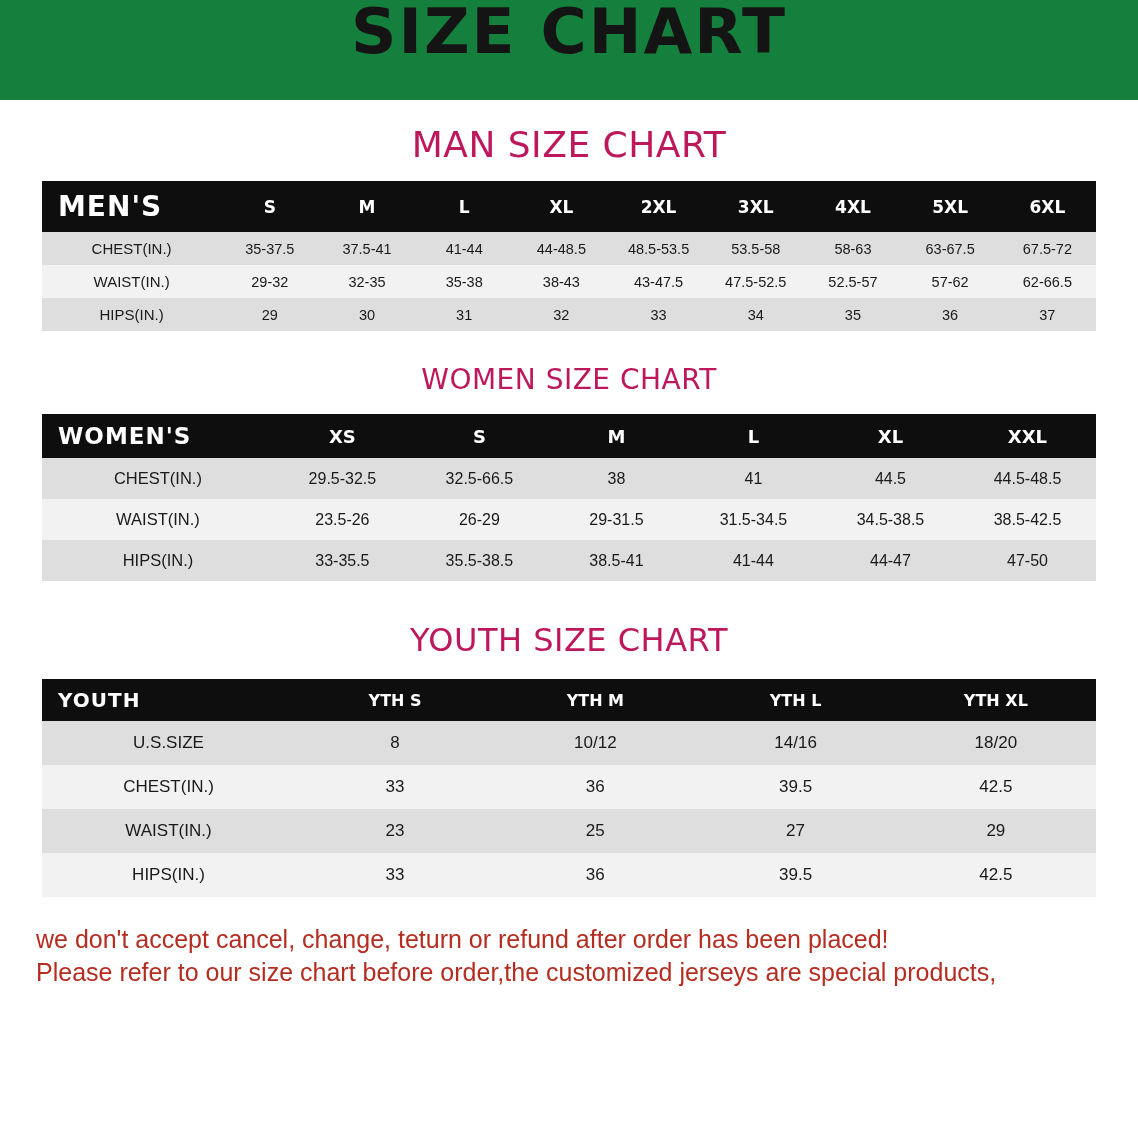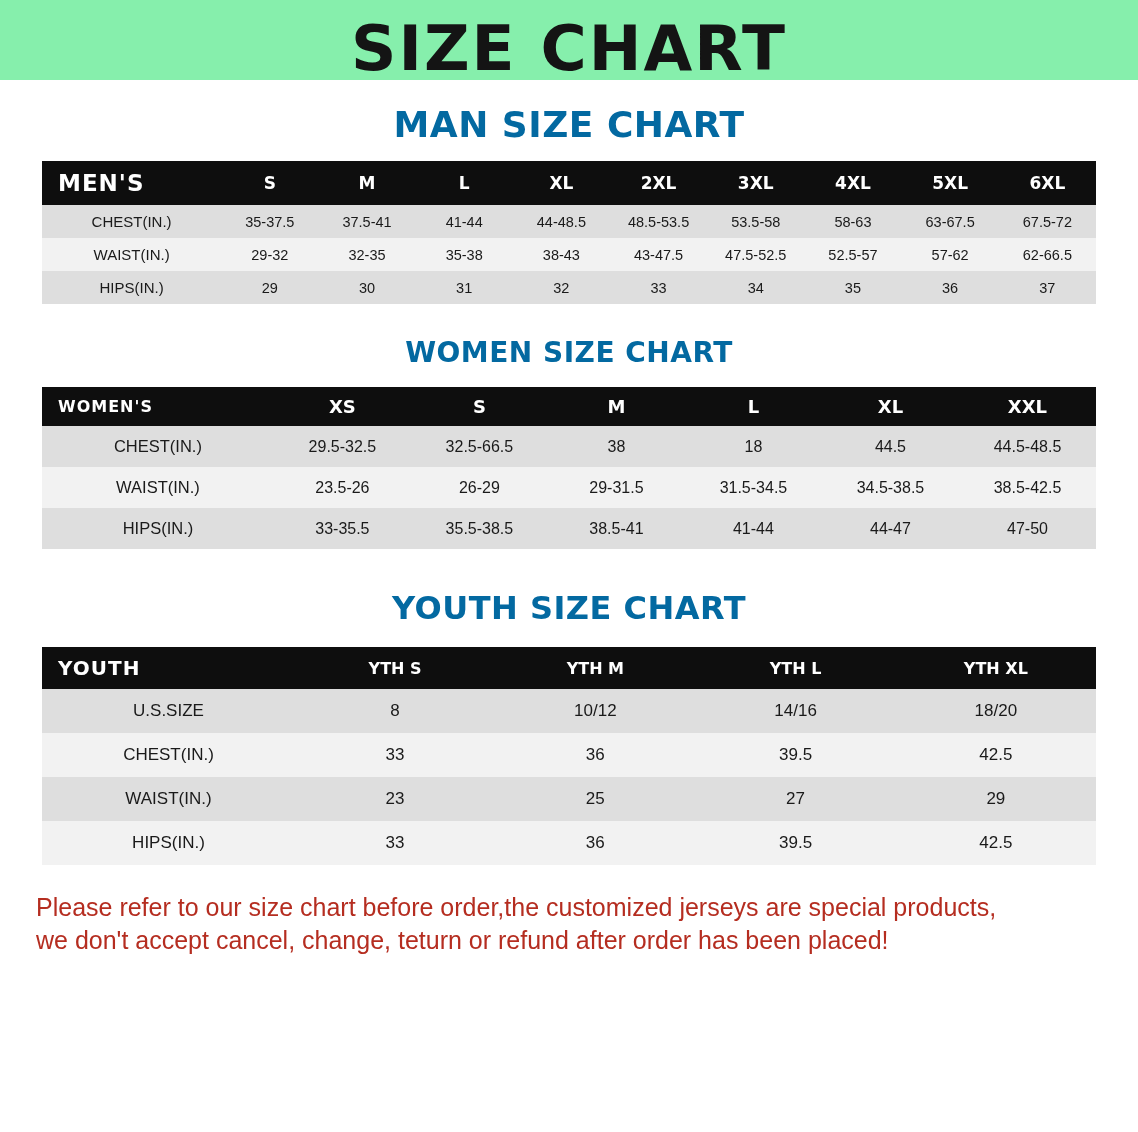--- a/index.html
+++ b/index.html
@@ -16,41 +16,41 @@
   .page {
     position: relative;
     width: 1138px;
     height: 1132px;
     background: #ffffff;
   }
 
   
   .banner {
     width: 100%;
-    height: 80px;
-    background: #86efac;
+    height: 100px;
+    background: #15803d;
     display: flex;
-    align-items: flex-end;
+    align-items: flex-start;
     justify-content: center;
   }
   .banner-title {
     font-family: "DejaVu Sans", sans-serif;
     font-weight: bold;
     font-size: 63px;
     letter-spacing: 2px;
     color: #141414;
     line-height: 1;
   }
 
   
   .section-title {
     text-align: center;
     font-family: "DejaVu Sans", sans-serif;
-    font-weight: bold;
-    color: #0369a1;
+    font-weight: normal;
+    color: #be185d;
   }
   .title-man   { font-size: 36px; margin-top: 24px; margin-bottom: 16px; letter-spacing: 0.5px;}
   .title-women { font-size: 28px; margin-top: 32px; margin-bottom: 18px; letter-spacing: 0.5px;}
   .title-youth { font-size: 32px; margin-top: 40px; margin-bottom: 20px; letter-spacing: 0.5px;}
 
   
   .table-wrap {
     margin: 0 42px;
   }
   table.size-table {
@@ -78,27 +78,27 @@
   table.size-table tbody td.rowlabel {
     text-align: center;
     font-family: "Liberation Sans", sans-serif;
     margin-left: 8px;
   }
   tr.zebra-dark td { background: #dedede; }
   tr.zebra-light td { background: #f2f2f2; }
 
   
   .man thead th { font-size: 17px; }
-  .man thead th.rowhead { font-size: 23px; letter-spacing: 1px; }
+  .man thead th.rowhead { font-size: 28px; letter-spacing: 1px; }
   .man tbody td { font-size: 14.5px; padding: 8px 1px; }
   .man tbody td.rowlabel { font-size: 15px; }
 
   
   .women thead th { font-size: 18px; }
-  .women thead th.rowhead { font-size: 16px; letter-spacing: 1px; }
+  .women thead th.rowhead { font-size: 23px; letter-spacing: 1px; }
   .women tbody td { font-size: 16px; padding: 11px 2px; }
   .women tbody td.rowlabel { font-size: 16.5px; }
 
   
   .youth thead th { font-size: 16px; }
   .youth thead th.rowhead { font-size: 20px; letter-spacing: 1px; }
   .youth tbody td { font-size: 17px; padding: 12px 12px; }
   .youth tbody td.rowlabel { font-size: 17px; }
 
   
@@ -213,21 +213,21 @@
           <th>XL</th>
           <th>XXL</th>
         </tr>
       </thead>
       <tbody>
         <tr class="zebra-dark">
           <td class="rowlabel">CHEST(IN.)</td>
           <td>29.5-32.5</td>
           <td>32.5-66.5</td>
           <td>38</td>
-          <td>18</td>
+          <td>41</td>
           <td>44.5</td>
           <td>44.5-48.5</td>
         </tr>
         <tr class="zebra-light">
           <td class="rowlabel">WAIST(IN.)</td>
           <td>23.5-26</td>
           <td>26-29</td>
           <td>29-31.5</td>
           <td>31.5-34.5</td>
           <td>34.5-38.5</td>
@@ -292,17 +292,17 @@
           <td>33</td>
           <td>36</td>
           <td>39.5</td>
           <td>42.5</td>
         </tr>
       </tbody>
     </table>
   </div>
 
   <div class="note">
+    <span class="note-line">we don't accept cancel, change, teturn or refund after order has been placed!</span>
     <span class="note-line">Please refer to our size chart before order,the customized jerseys are special products,</span>
-    <span class="note-line">we don't accept cancel, change, teturn or refund after order has been placed!</span>
   </div>
 
 </div>
 
 </body></html>

